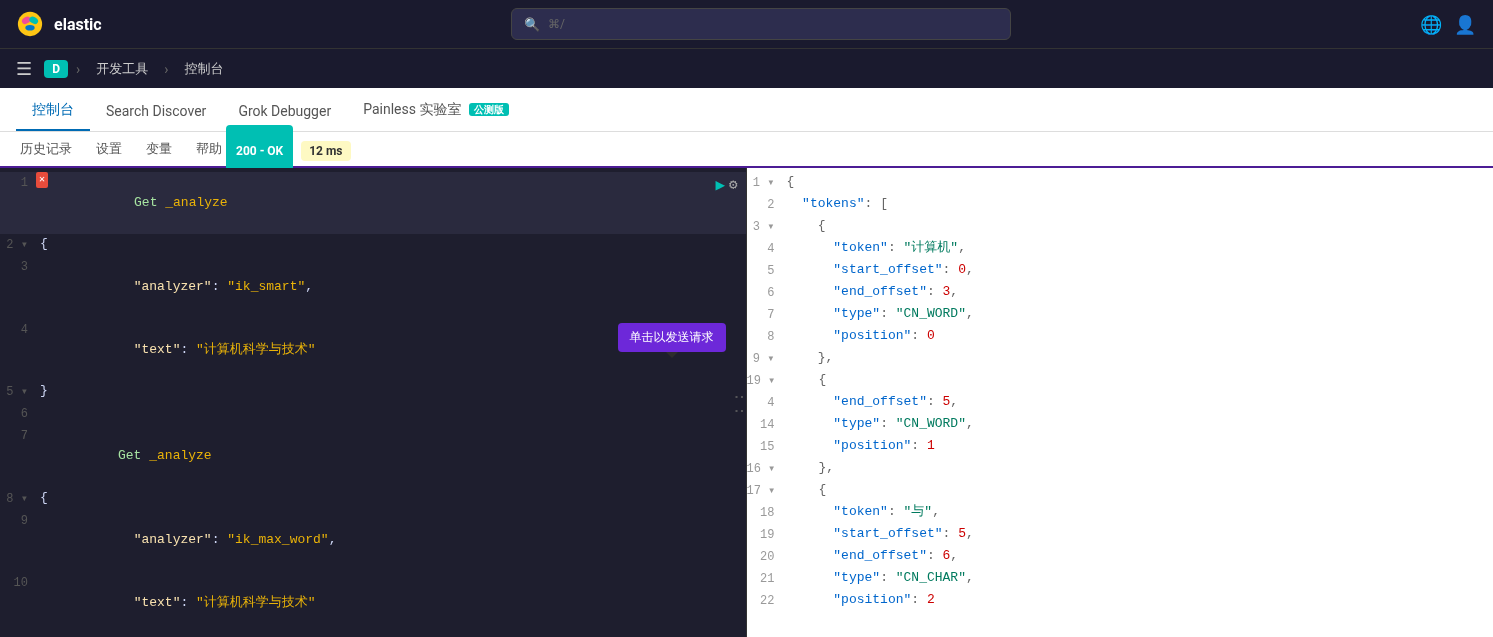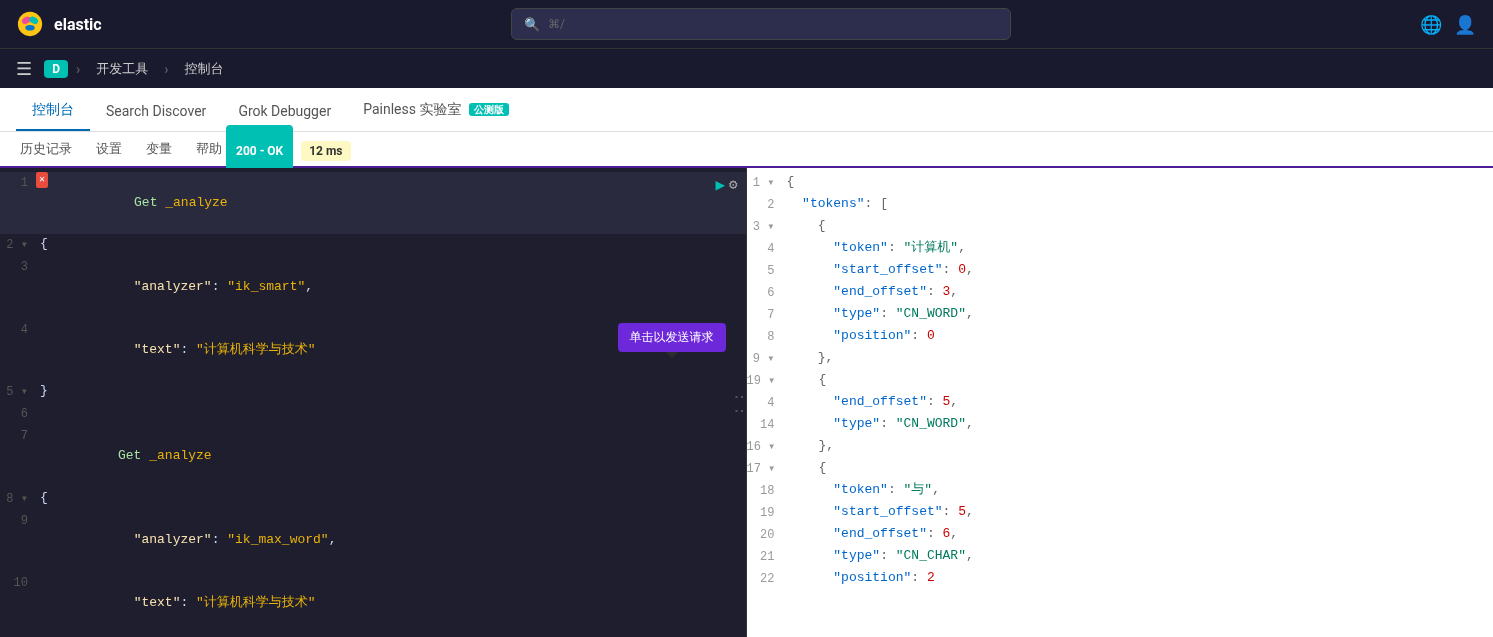--- a/index.html
+++ b/index.html
@@ -514,20 +514,24 @@
     </div>
     <div class="output-line">
       <span class="output-gutter">4</span>
       <span class="output-content">      <span class="oc-blue">"end_offset"</span><span class="oc-gray">: </span><span class="oc-red">5</span><span class="oc-gray">,</span></span>
     </div>
     <div class="output-line">
       <span class="output-gutter">14</span>
       <span class="output-content">      <span class="oc-blue">"type"</span><span class="oc-gray">: </span><span class="oc-green">"CN_WORD"</span><span class="oc-gray">,</span></span>
     </div>
     <div class="output-line">
+      <span class="output-gutter">15</span>
+      <span class="output-content">      <span class="oc-blue">"position"</span><span class="oc-gray">: </span><span class="oc-red">1</span></span>
+    </div>
+    <div class="output-line">
       <span class="output-gutter">16 ▾</span>
       <span class="output-content oc-gray">    },</span>
     </div>
     <div class="output-line">
       <span class="output-gutter">17 ▾</span>
       <span class="output-content oc-gray">    {</span>
     </div>
     <div class="output-line">
       <span class="output-gutter">18</span>
       <span class="output-content">      <span class="oc-blue">"token"</span><span class="oc-gray">: </span><span class="oc-green">"与"</span><span class="oc-gray">,</span></span>

